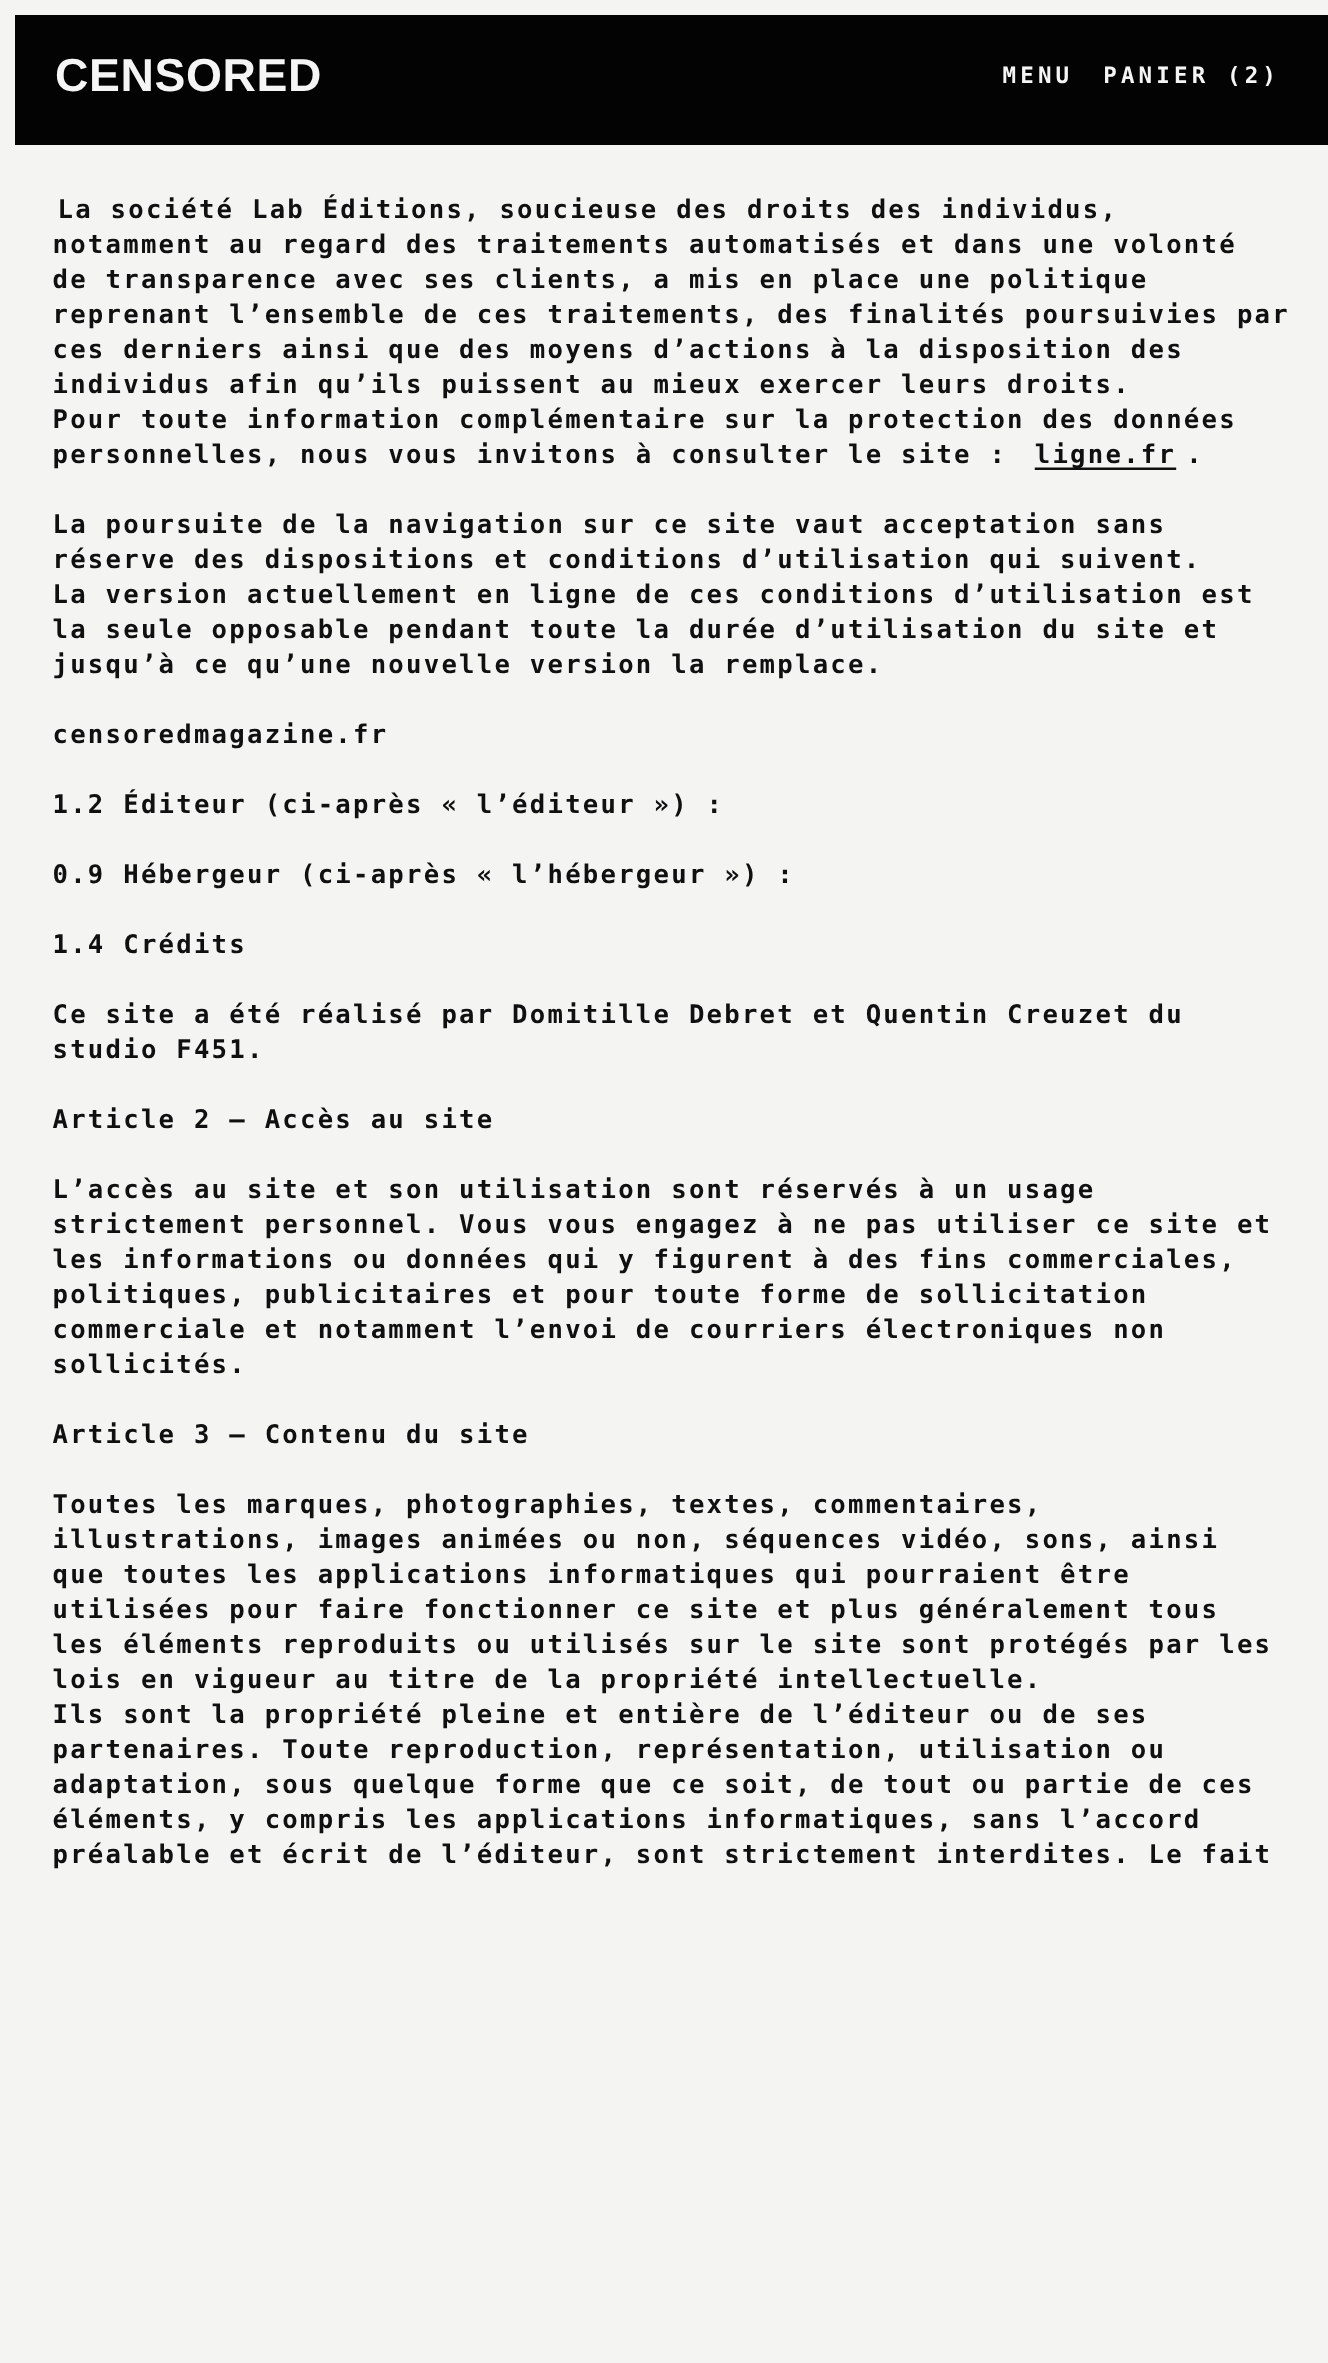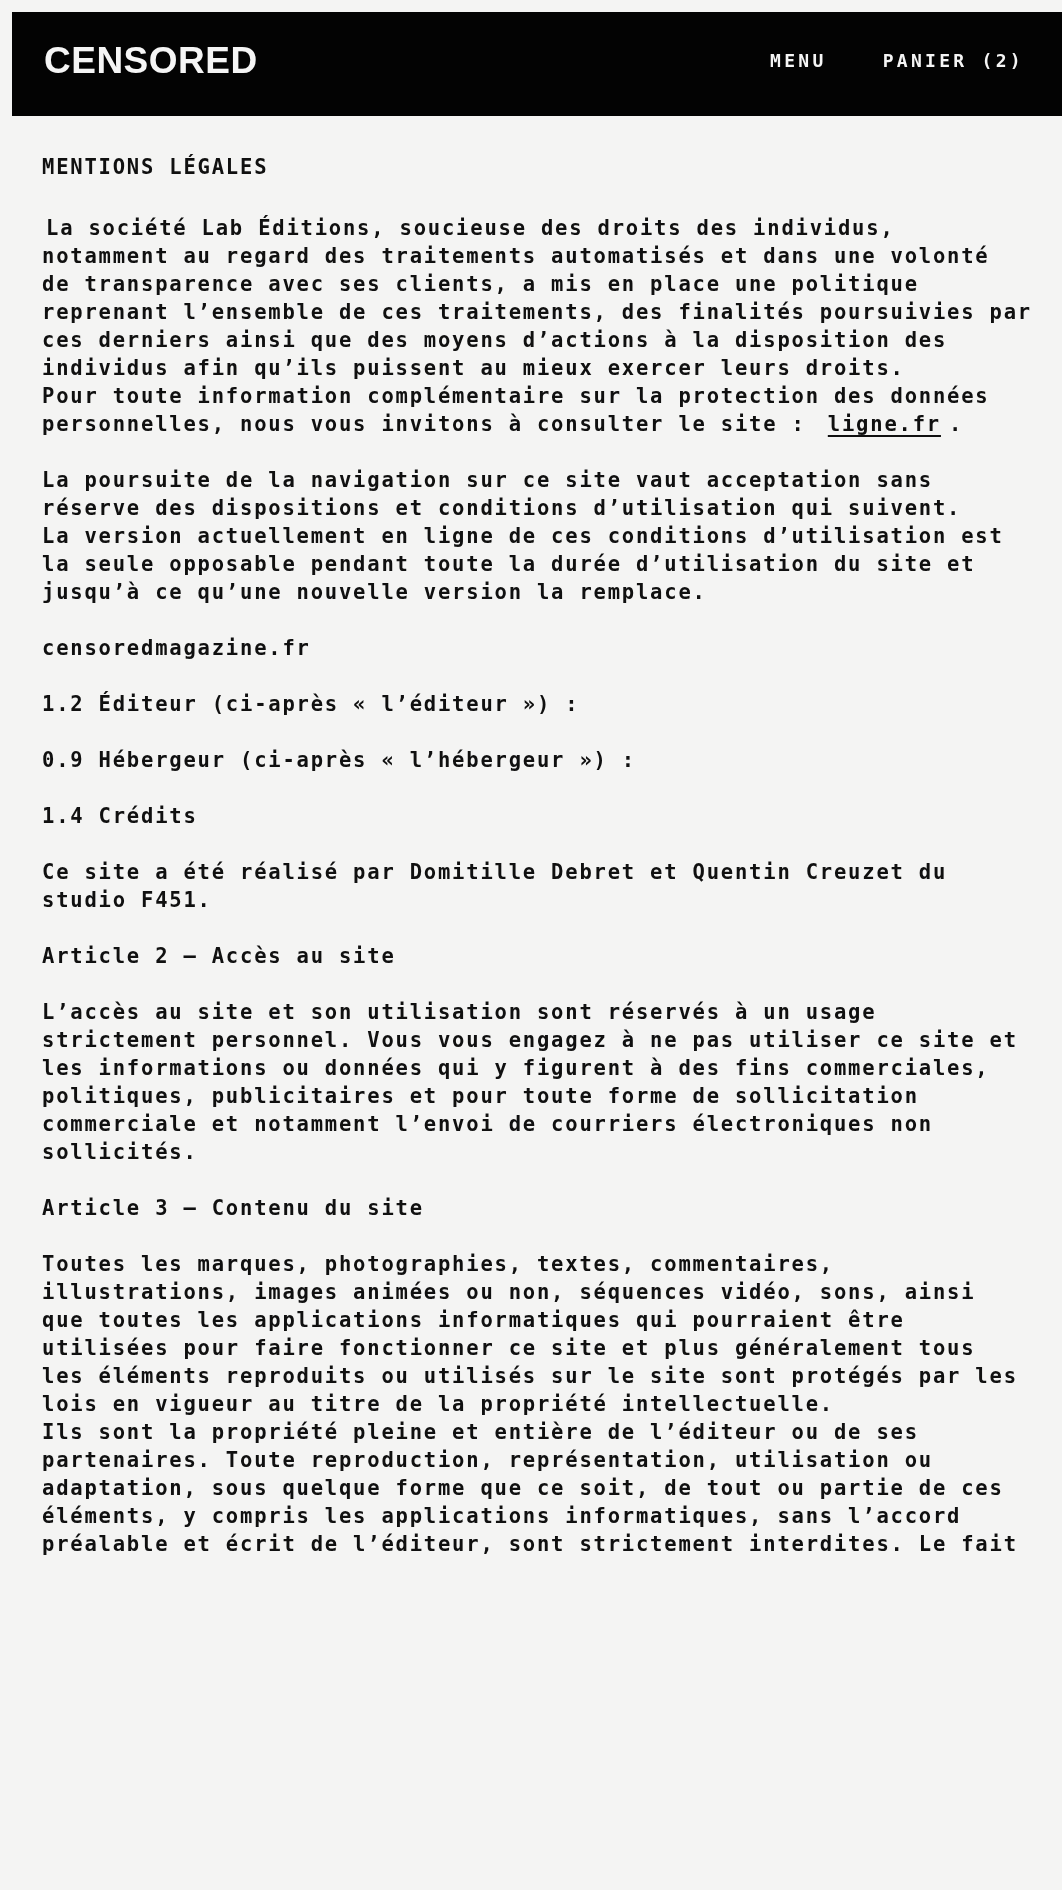--- a/index.html
+++ b/index.html
@@ -31,21 +31,21 @@
     font-weight:700;
     font-size:37px;
     letter-spacing:0.5px;
     color:var(--header-text);
     text-decoration:none;
     line-height:1;
     cursor:pointer;
   }
   .header-nav{
     display:flex;
-    gap:48px;
+    gap:16px;
     align-items:center;
   }
   .header-nav a{
     font-family:"DejaVu Sans Mono","Liberation Mono",monospace;
     font-weight:700;
     font-size:18px;
     letter-spacing:3.3px;
     color:var(--header-text);
     text-decoration:none;
     cursor:pointer;
@@ -85,21 +85,20 @@
 
 <header class="site-header">
   <a class="logo">CENSORED</a>
   <nav class="header-nav">
     <a>MENU</a>
     <a>PANIER (2)</a>
   </nav>
 </header>
 
 <main class="legal">
-  <h1 class="page-title">MENTIONS LÉGALES</h1>
 
   <p class="block"><span>La société Lab Éditions, soucieuse des droits des individus,
 notamment au regard des traitements automatisés et dans une volonté
 de transparence avec ses clients, a mis en place une politique
 reprenant l’ensemble de ces traitements, des finalités poursuivies par
 ces derniers ainsi que des moyens d’actions à la disposition des
 individus afin qu’ils puissent au mieux exercer leurs droits.
 Pour toute information complémentaire sur la protection des données
 personnelles, nous vous invitons à consulter le site : </span><a class="inline-link">ligne.fr</a><span>.</span></p>
 

